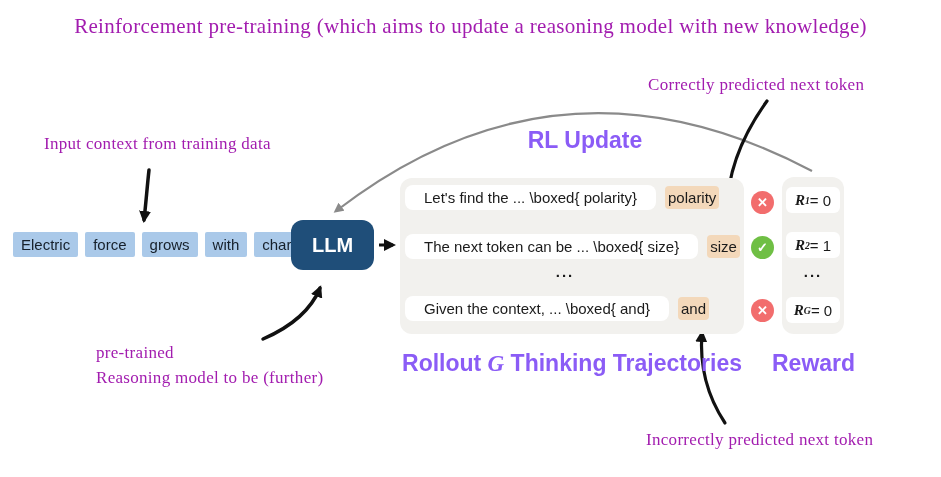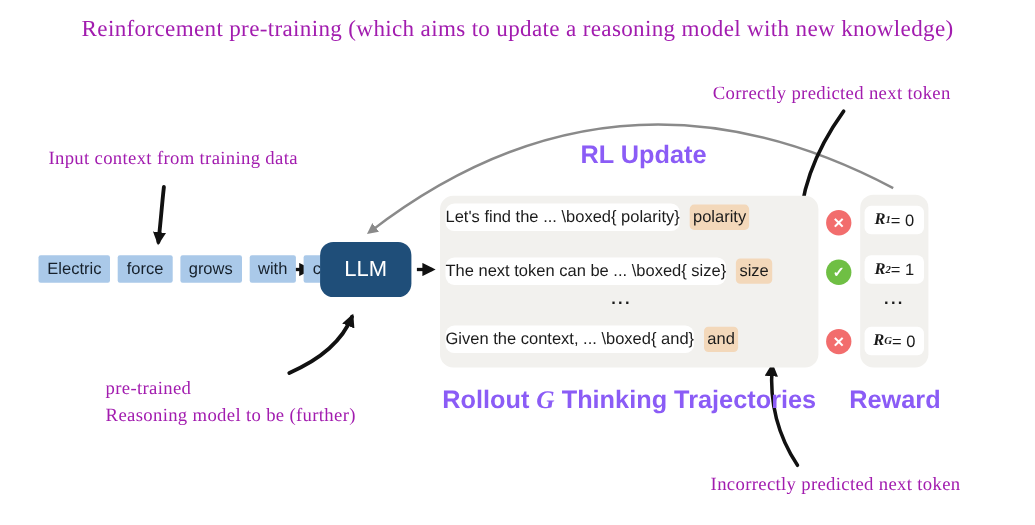--- a/index.html
+++ b/index.html
@@ -14,33 +14,33 @@
   .note-input{left:44px;top:131px;}
   .note-reasoning{left:96px;top:340px;}
   .note-correct{left:648px;top:72px;}
   .note-incorrect{left:646px;top:427px;}
   .bold-label{font-weight:bold;font-size:23px;text-align:center;color:#8b5cf6;}
   .rl-update{left:520px;top:127px;width:130px;}
   .cap-rollout{left:400px;top:350px;width:344px;}
   .cap-reward{left:772px;top:350px;width:82px;text-align:center;}
   .mathvar{font-family:"Liberation Serif",serif;font-style:italic;font-weight:bold;}
   
-  .tokens{left:13px;top:232px;display:flex;gap:7px;align-items:center;margin-left:22px;}
+  .tokens{left:13px;top:232px;display:flex;gap:7px;align-items:center;}
   .token{background:#aac9e9;color:#16202b;font-size:15px;padding:4px 8px;border-radius:2px;white-space:nowrap;}
   
   .llm{left:291px;top:220px;width:83px;height:50px;background:#1f4e79;border-radius:12px;
-       color:#fff;font-weight:normal;font-size:20px;display:flex;align-items:center;justify-content:center;}
+       color:#fff;font-weight:bold;font-size:20px;display:flex;align-items:center;justify-content:center;}
   
   .panel{background:#f2f1ee;border-radius:12px;}
   .traj{left:400px;top:178px;width:344px;height:156px;}
   .trow{position:absolute;left:5px;display:flex;align-items:center;gap:9px;white-space:nowrap;}
   .trow1{top:7px;}
   .trow2{top:56px;}
   .trow3{top:118px;}
-  .tbox{background:#ffffff;border-radius:8px;padding:4px 0;font-size:15px;color:#1b1b1b;}
+  .tbox{background:#ffffff;border-radius:8px;padding:4px 19px;font-size:15px;color:#1b1b1b;}
   .chip{background:#f3d8ba;border-radius:4px;padding:3px 3px;font-size:15px;color:#1b1b1b;}
   .tdots{position:absolute;left:0;top:85px;width:330px;text-align:center;font-size:15px;font-weight:bold;letter-spacing:2px;}
   
   .status{width:23px;height:23px;border-radius:50%;display:flex;align-items:center;justify-content:center;
           color:#fff;font-size:13px;font-weight:bold;left:751px;}
   .st-bad{background:#f26d6d;}
   .st-good{background:#6fbf44;}
   .st1{top:191px;}.st2{top:236px;}.st3{top:299px;}
   
   .reward{left:782px;top:177px;width:62px;height:157px;}

